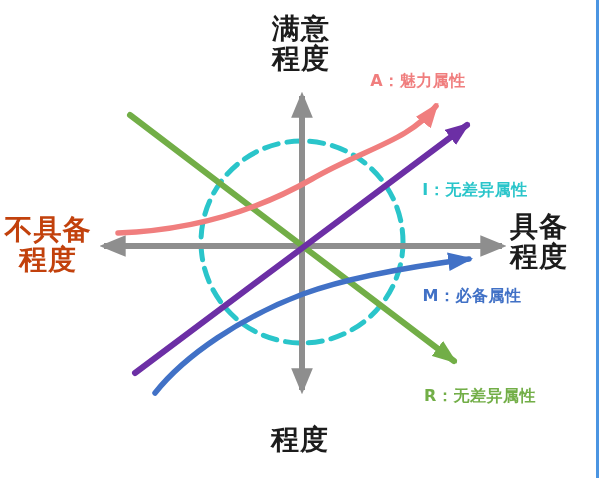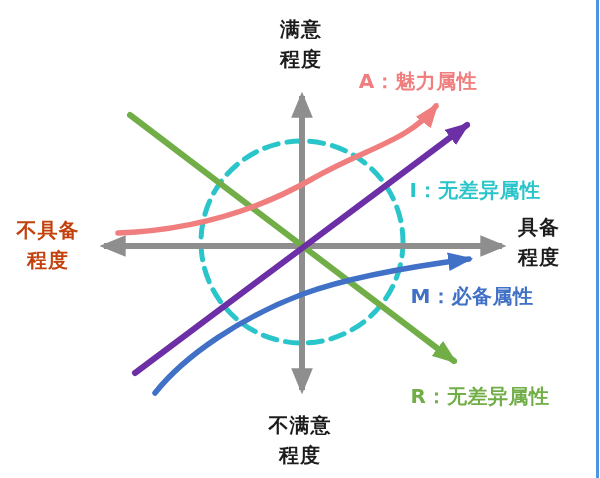--- a/index.html
+++ b/index.html
@@ -8,31 +8,31 @@
     width:600px;height:478px;
     background:#ffffff;
     overflow:hidden;
     font-family:"DejaVu Sans","Liberation Sans",sans-serif;
   }
   .diagram-svg{position:absolute;left:0;top:0;}
   .axis-label{
     position:absolute;
     transform:translate(-50%,-50%);
     text-align:center;
-    font-size:20px;
+    font-size:28px;
     font-weight:700;
     letter-spacing:1px;
     line-height:30px;
     white-space:nowrap;
   }
   .axis-label span{display:block;}
   .series-label{
     position:absolute;
     transform:translate(-50%,-50%);
-    font-size:20px;
+    font-size:16px;
     font-weight:700;
     white-space:nowrap;
     letter-spacing:0.5px;
   }
   .frame-edge{
     position:absolute;
     top:0;bottom:0;right:1px;
     width:3px;
   }
 </style>
@@ -75,21 +75,20 @@
 
     <path d="M155,393 C185,355 242,317 303,294 C352,276 423,265 469,259" fill="none" stroke-width="5.5" stroke-linecap="round" marker-end="url(#ah-blue)" stroke="#4171C6"></path>
   </svg>
 
   <div class="axis-label" style="left: 301px; top: 44px; color: rgb(28, 28, 28);">
     <span>满意</span>
     <span>程度</span>
   </div>
 
   <div class="axis-label" style="left: 300px; top: 440px; color: rgb(28, 28, 28);">
-    <span>不满意</span>
     <span>程度</span>
   </div>
 
   <div class="axis-label" style="left: 48px; top: 245px; color: #c2410c;">
     <span>不具备</span>
     <span>程度</span>
   </div>
 
   <div class="axis-label" style="left: 539px; top: 242px; color: rgb(28, 28, 28);">
     <span>具备</span>

